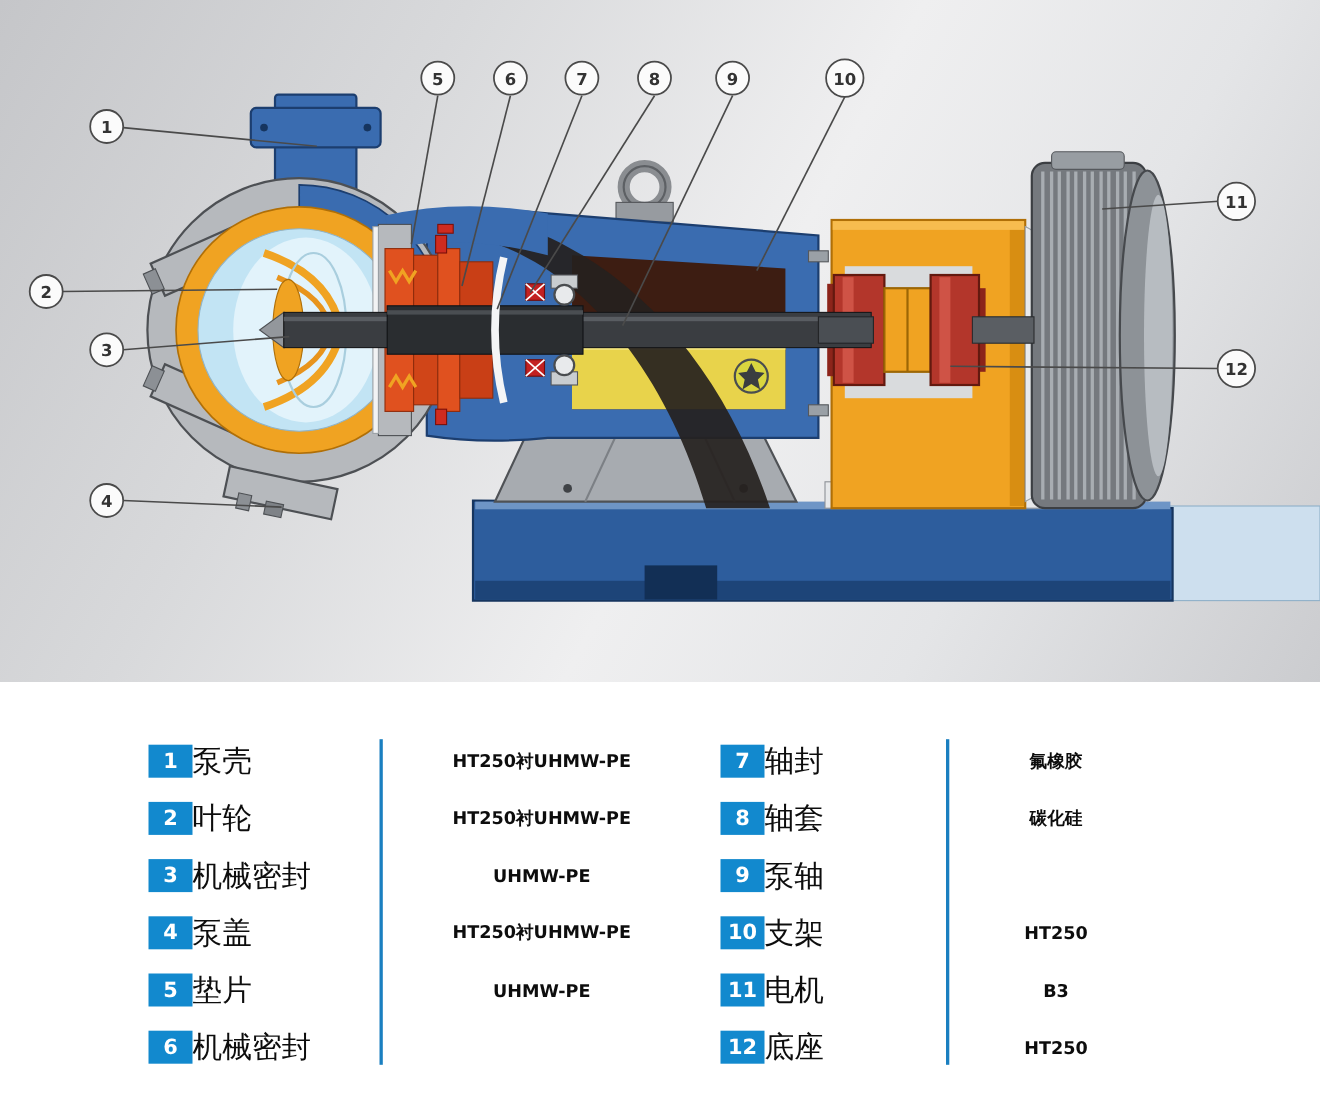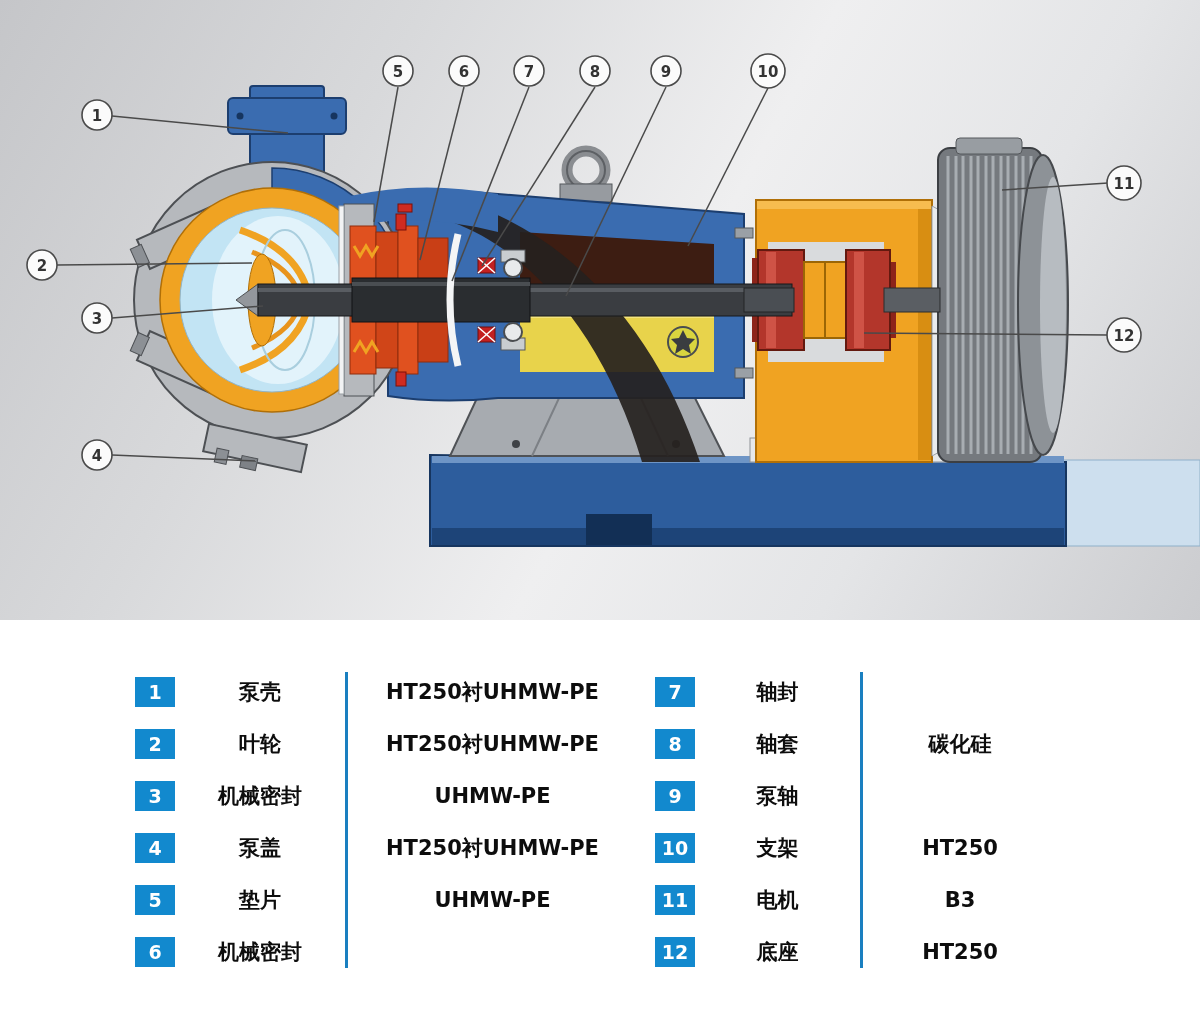--- a/index.html
+++ b/index.html
@@ -14,24 +14,24 @@
   .table-section{position:relative;width:1200px;height:390px;background:#ffffff;}
   .pcol{position:absolute;top:46px;height:312px;}
   .pcol.left{left:135px;width:505px;}
   .pcol.right{left:655px;width:405px;}
   .pdivider{position:absolute;top:6px;bottom:10px;width:3px;background:#1a7fc0;}
   .pcol.left .pdivider{left:210px;}
   .pcol.right .pdivider{left:205px;}
   .prow{display:flex;align-items:center;height:52px;}
   .pnum{width:40px;height:30px;background:#1289ce;color:#fff;display:flex;align-items:center;
         justify-content:center;font-size:19px;font-weight:bold;flex:0 0 40px;}
-  .pname{text-align:center;font-size:21px;font-weight:bold;color:#0d0d0d;}
+  .pname{font-size:27px;font-weight:normal;color:#0d0d0d;}
   .pcol.left .pname{width:170px;}
   .pcol.right .pname{width:165px;}
-  .pmat{flex:1;text-align:center;font-size:21px;font-weight:bold;color:#0d0d0d;}
+  .pmat{flex:1;text-align:center;font-size:16px;font-weight:bold;color:#0d0d0d;}
 </style>
 </head>
 <body>
 
 <div class="diagram">
 <svg viewBox="0 0 1200 620" width="1200" height="620">
 
   <g>
     <rect x="928" y="460" width="272" height="86" fill="#cddfee" stroke="#8fb0c9"></rect>
     <path d="M430,455 L1066,462 L1066,546 L430,546 Z" fill="#2d5d9d" stroke="#16355f" stroke-width="2"></path>
@@ -290,20 +290,21 @@
       <div class="pnum">6</div>
       <div class="pname">机械密封</div>
     </div>
   </div>
 
   <div class="pcol right">
     <div class="pdivider"></div>
     <div class="prow">
       <div class="pnum">7</div>
       <div class="pname">轴封</div>
+      <div class="pmat">氟橡胶</div>
     </div>
     <div class="prow">
       <div class="pnum">8</div>
       <div class="pname">轴套</div>
       <div class="pmat">碳化硅</div>
     </div>
     <div class="prow">
       <div class="pnum">9</div>
       <div class="pname">泵轴</div>
     </div>

